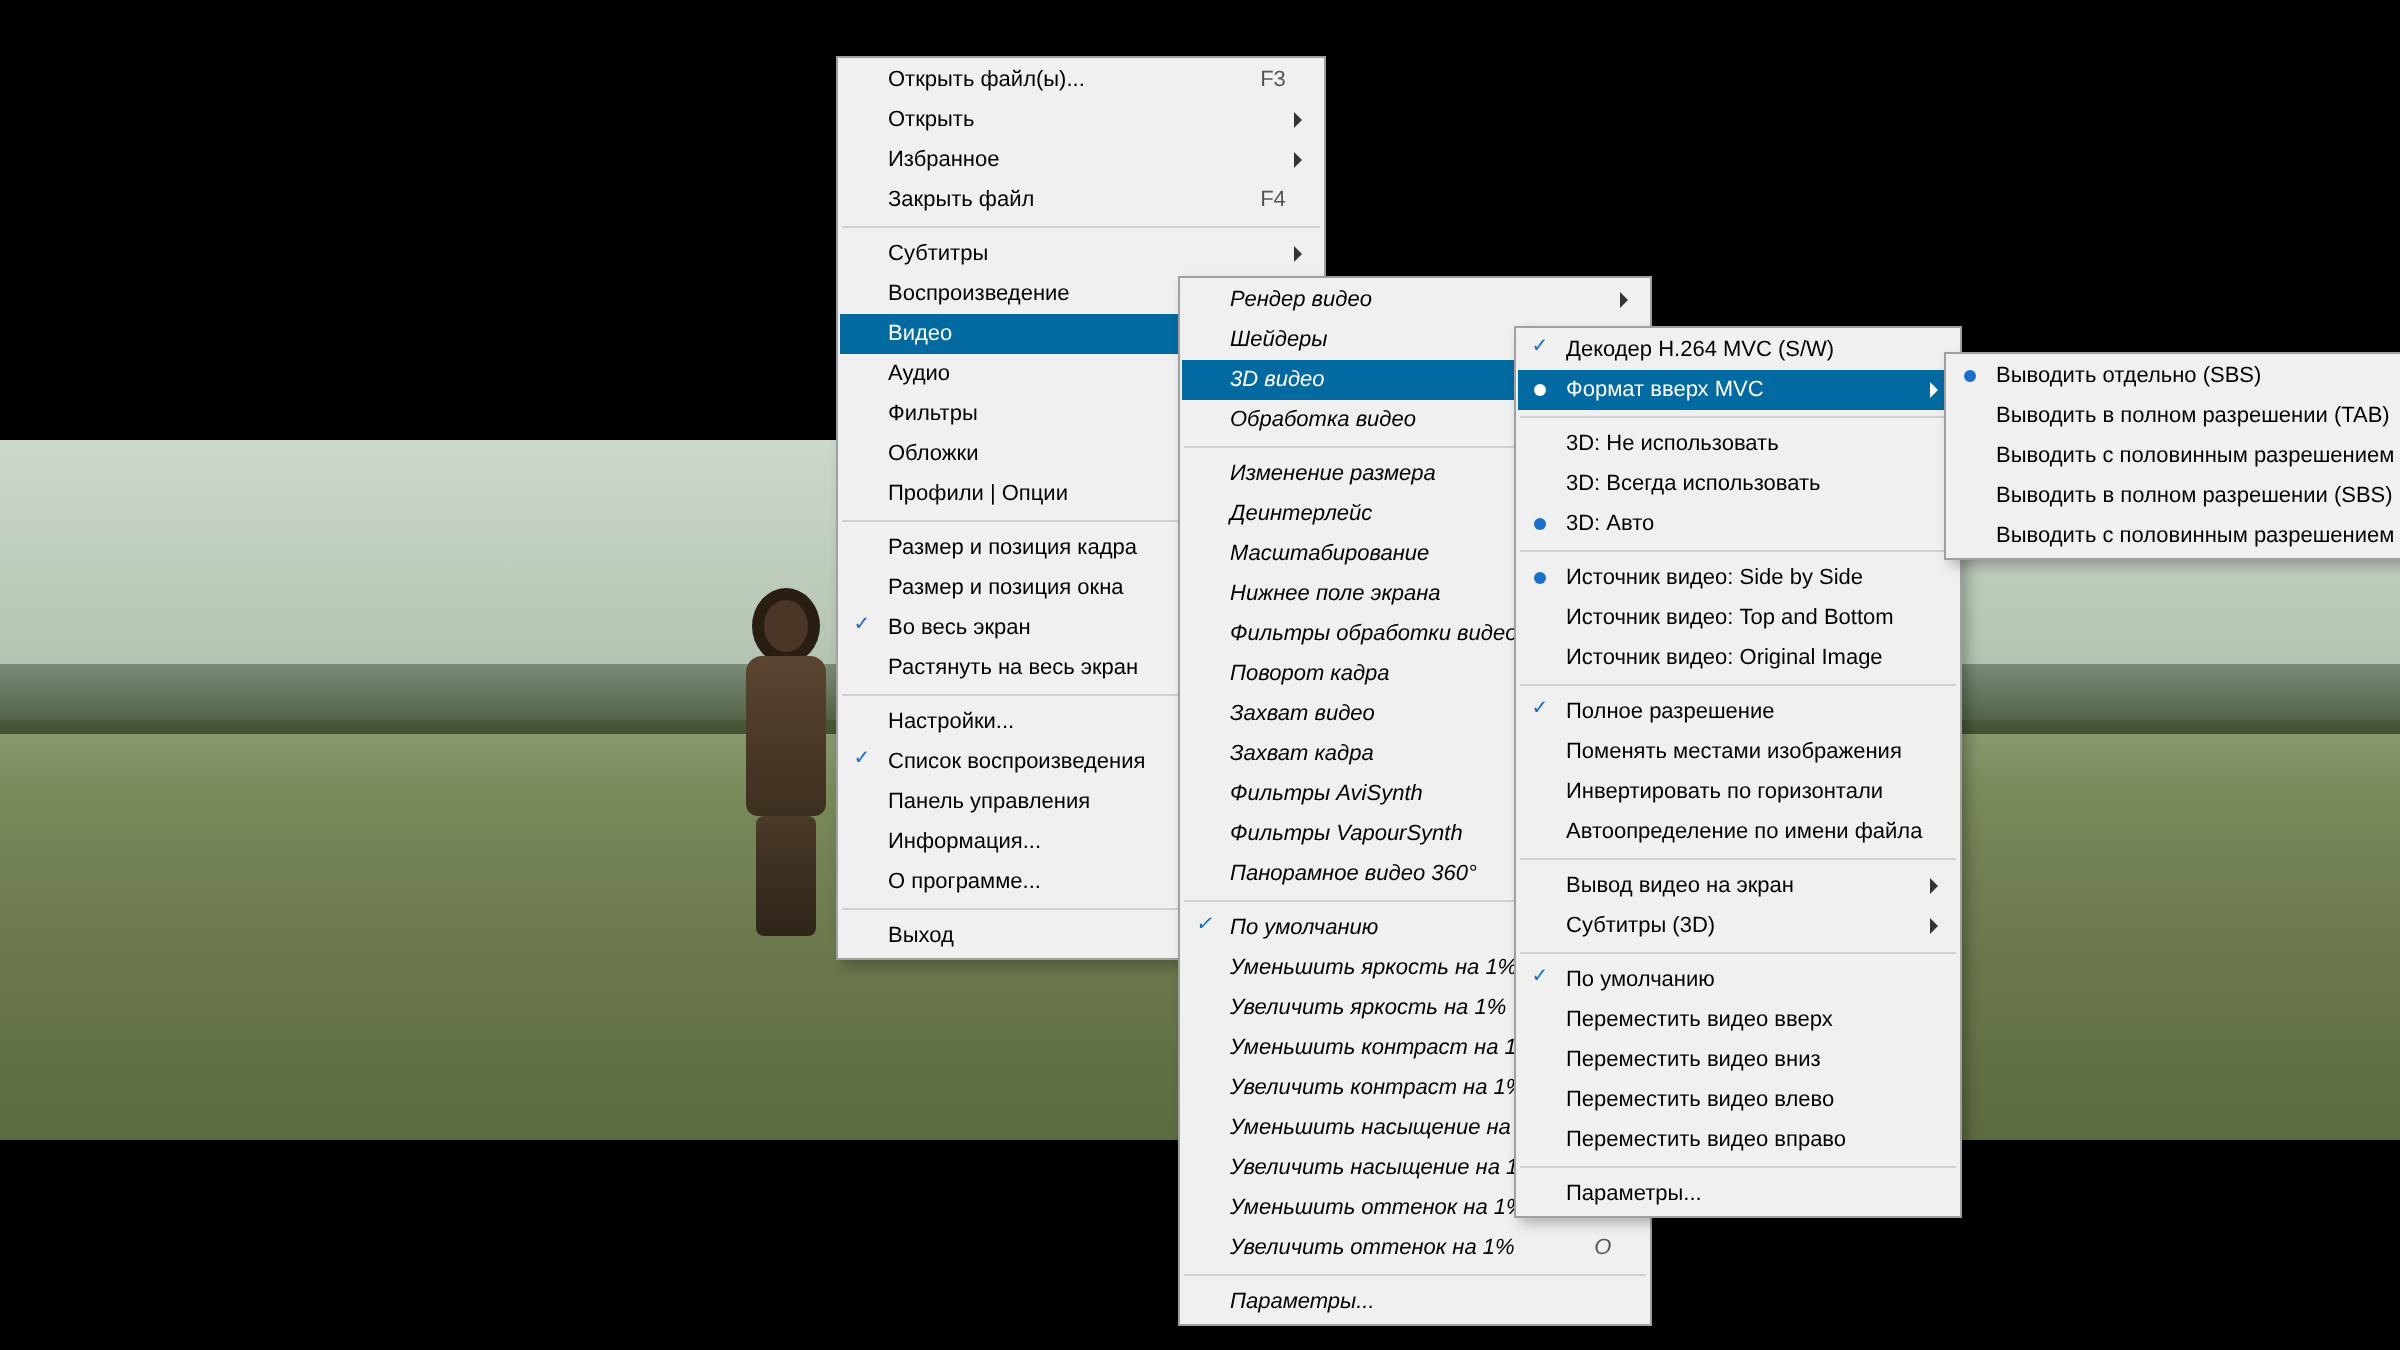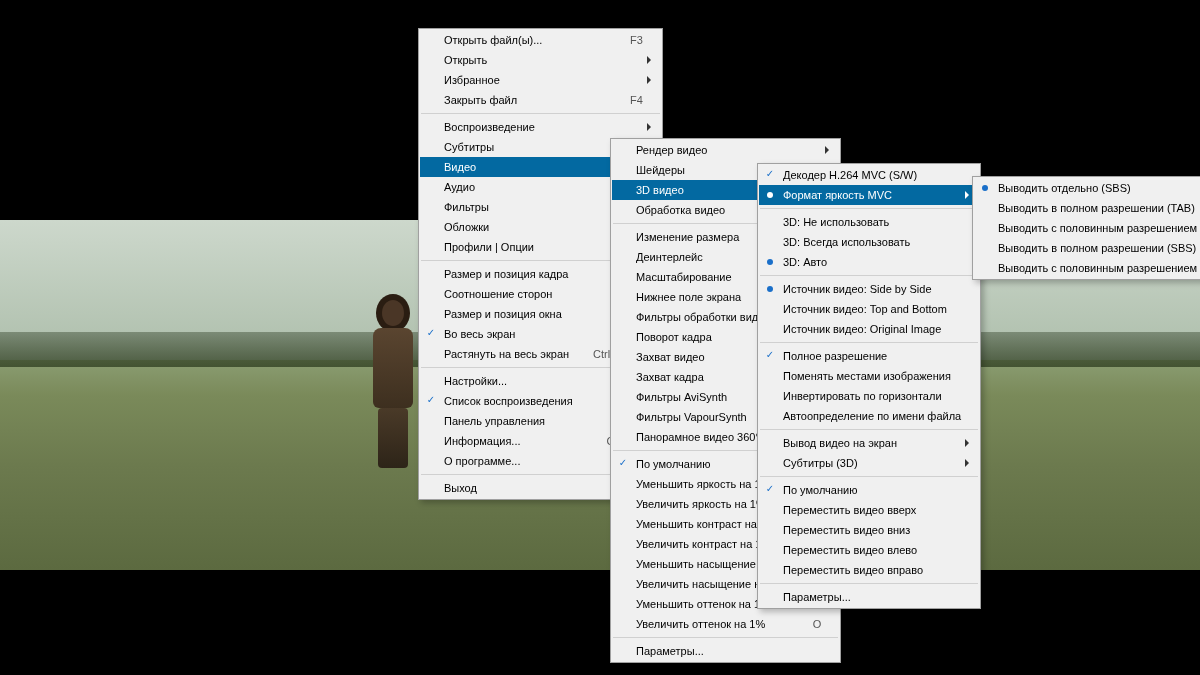--- a/index.html
+++ b/index.html
@@ -146,21 +146,21 @@
     width: 6px;
     height: 6px;
     border-radius: 50%;
     background: #1a6fc9;
   }
   .menu .item.highlight .radio {
     background: #fff;
   }
 
   #menu1 { top: 28px;  left: 418px; min-width: 160px; }
-  #menu2 { top: 138px; left: 610px; min-width: 150px; }
+  #menu2 { top: 138px; left: 589px; min-width: 150px; font-style: italic; }
   #menu3 { top: 163px; left: 757px; min-width: 200px; }
   #menu4 { top: 176px; left: 972px; min-width: 220px; }
 </style>
 </head>
 <body>
 
 <div class="video-area">
   <div class="sky"></div>
   <div class="treeline"></div>
   <div class="figure">
@@ -183,46 +183,43 @@
     </div>
     <div class="item hassub">
       <span class="label">Избранное</span>
     </div>
     <div class="item">
       <span class="label">Закрыть файл</span>
       <span class="shortcut">F4</span>
     </div>
     <div class="sep"></div>
     <div class="item hassub">
+      <span class="label">Субтитры</span>
+    </div>
+    <div class="item hassub">
       <span class="label">Воспроизведение</span>
-    </div>
-    <div class="item hassub">
-      <span class="label">Субтитры</span>
     </div>
     <div class="item hassub highlight">
       <span class="label">Видео</span>
     </div>
     <div class="item hassub">
       <span class="label">Аудио</span>
     </div>
     <div class="item hassub">
       <span class="label">Фильтры</span>
     </div>
     <div class="item hassub">
       <span class="label">Обложки</span>
     </div>
     <div class="item hassub">
       <span class="label">Профили | Опции</span>
     </div>
     <div class="sep"></div>
     <div class="item hassub">
       <span class="label">Размер и позиция кадра</span>
-    </div>
-    <div class="item hassub">
-      <span class="label">Соотношение сторон</span>
     </div>
     <div class="item hassub">
       <span class="label">Размер и позиция окна</span>
     </div>
     <div class="item">
       <span class="check">✓</span>
       <span class="label">Во весь экран</span>
       <span class="shortcut">Enter</span>
     </div>
     <div class="item">
@@ -350,21 +347,21 @@
       <span class="label">Параметры...</span>
     </div>
   </div>
 <div id="menu3" class="menu">
     <div class="item">
       <span class="check">✓</span>
       <span class="label">Декодер H.264 MVC (S/W)</span>
     </div>
     <div class="item hassub highlight">
       <span class="radio"></span>
-      <span class="label">Формат яркость MVC</span>
+      <span class="label">Формат вверх MVC</span>
     </div>
     <div class="sep"></div>
     <div class="item">
       <span class="label">3D: Не использовать</span>
     </div>
     <div class="item">
       <span class="label">3D: Всегда использовать</span>
     </div>
     <div class="item">
       <span class="radio"></span>

